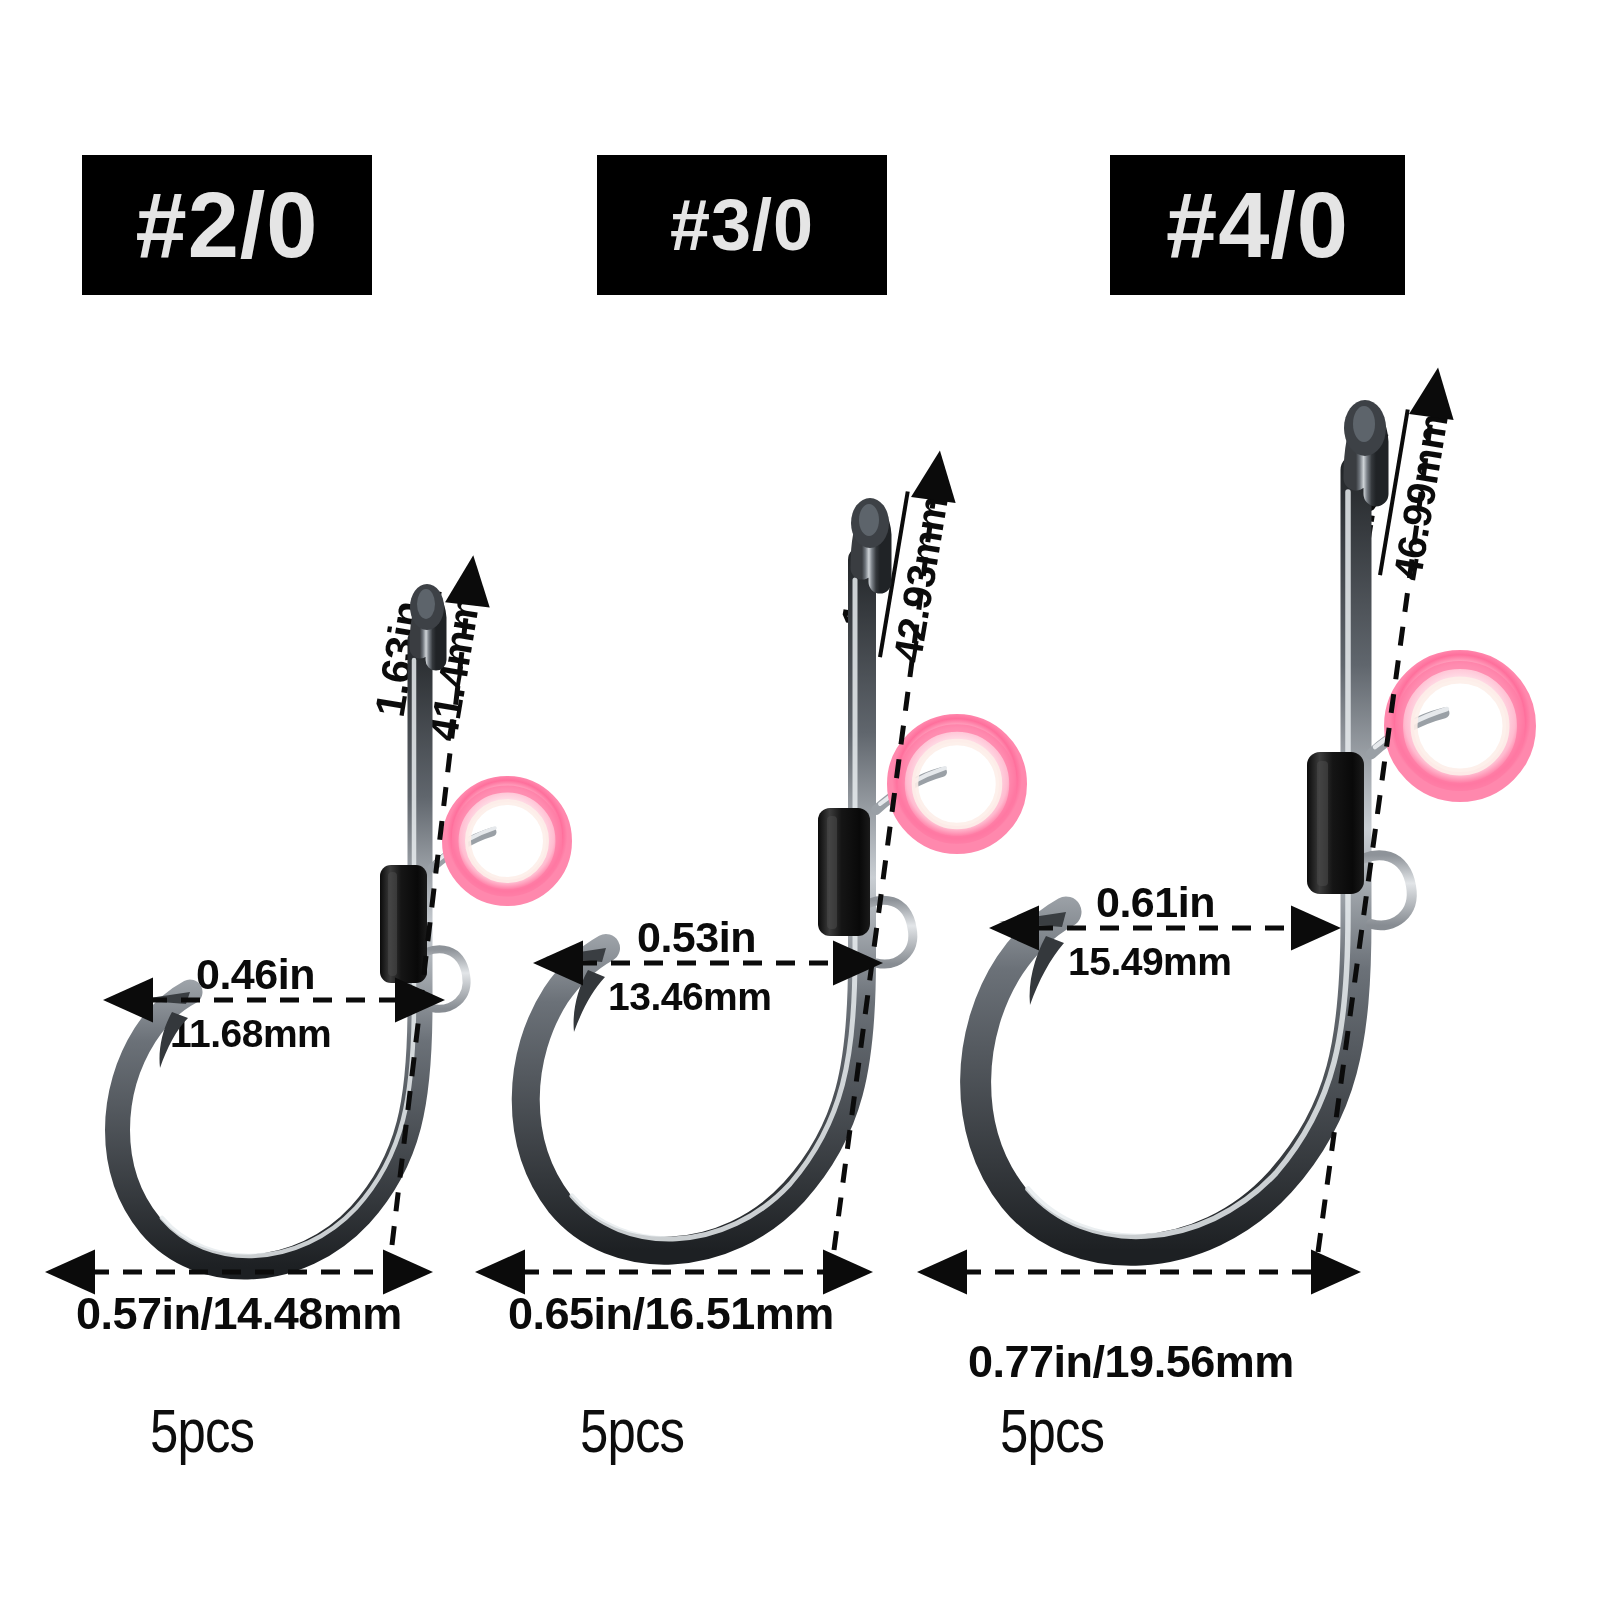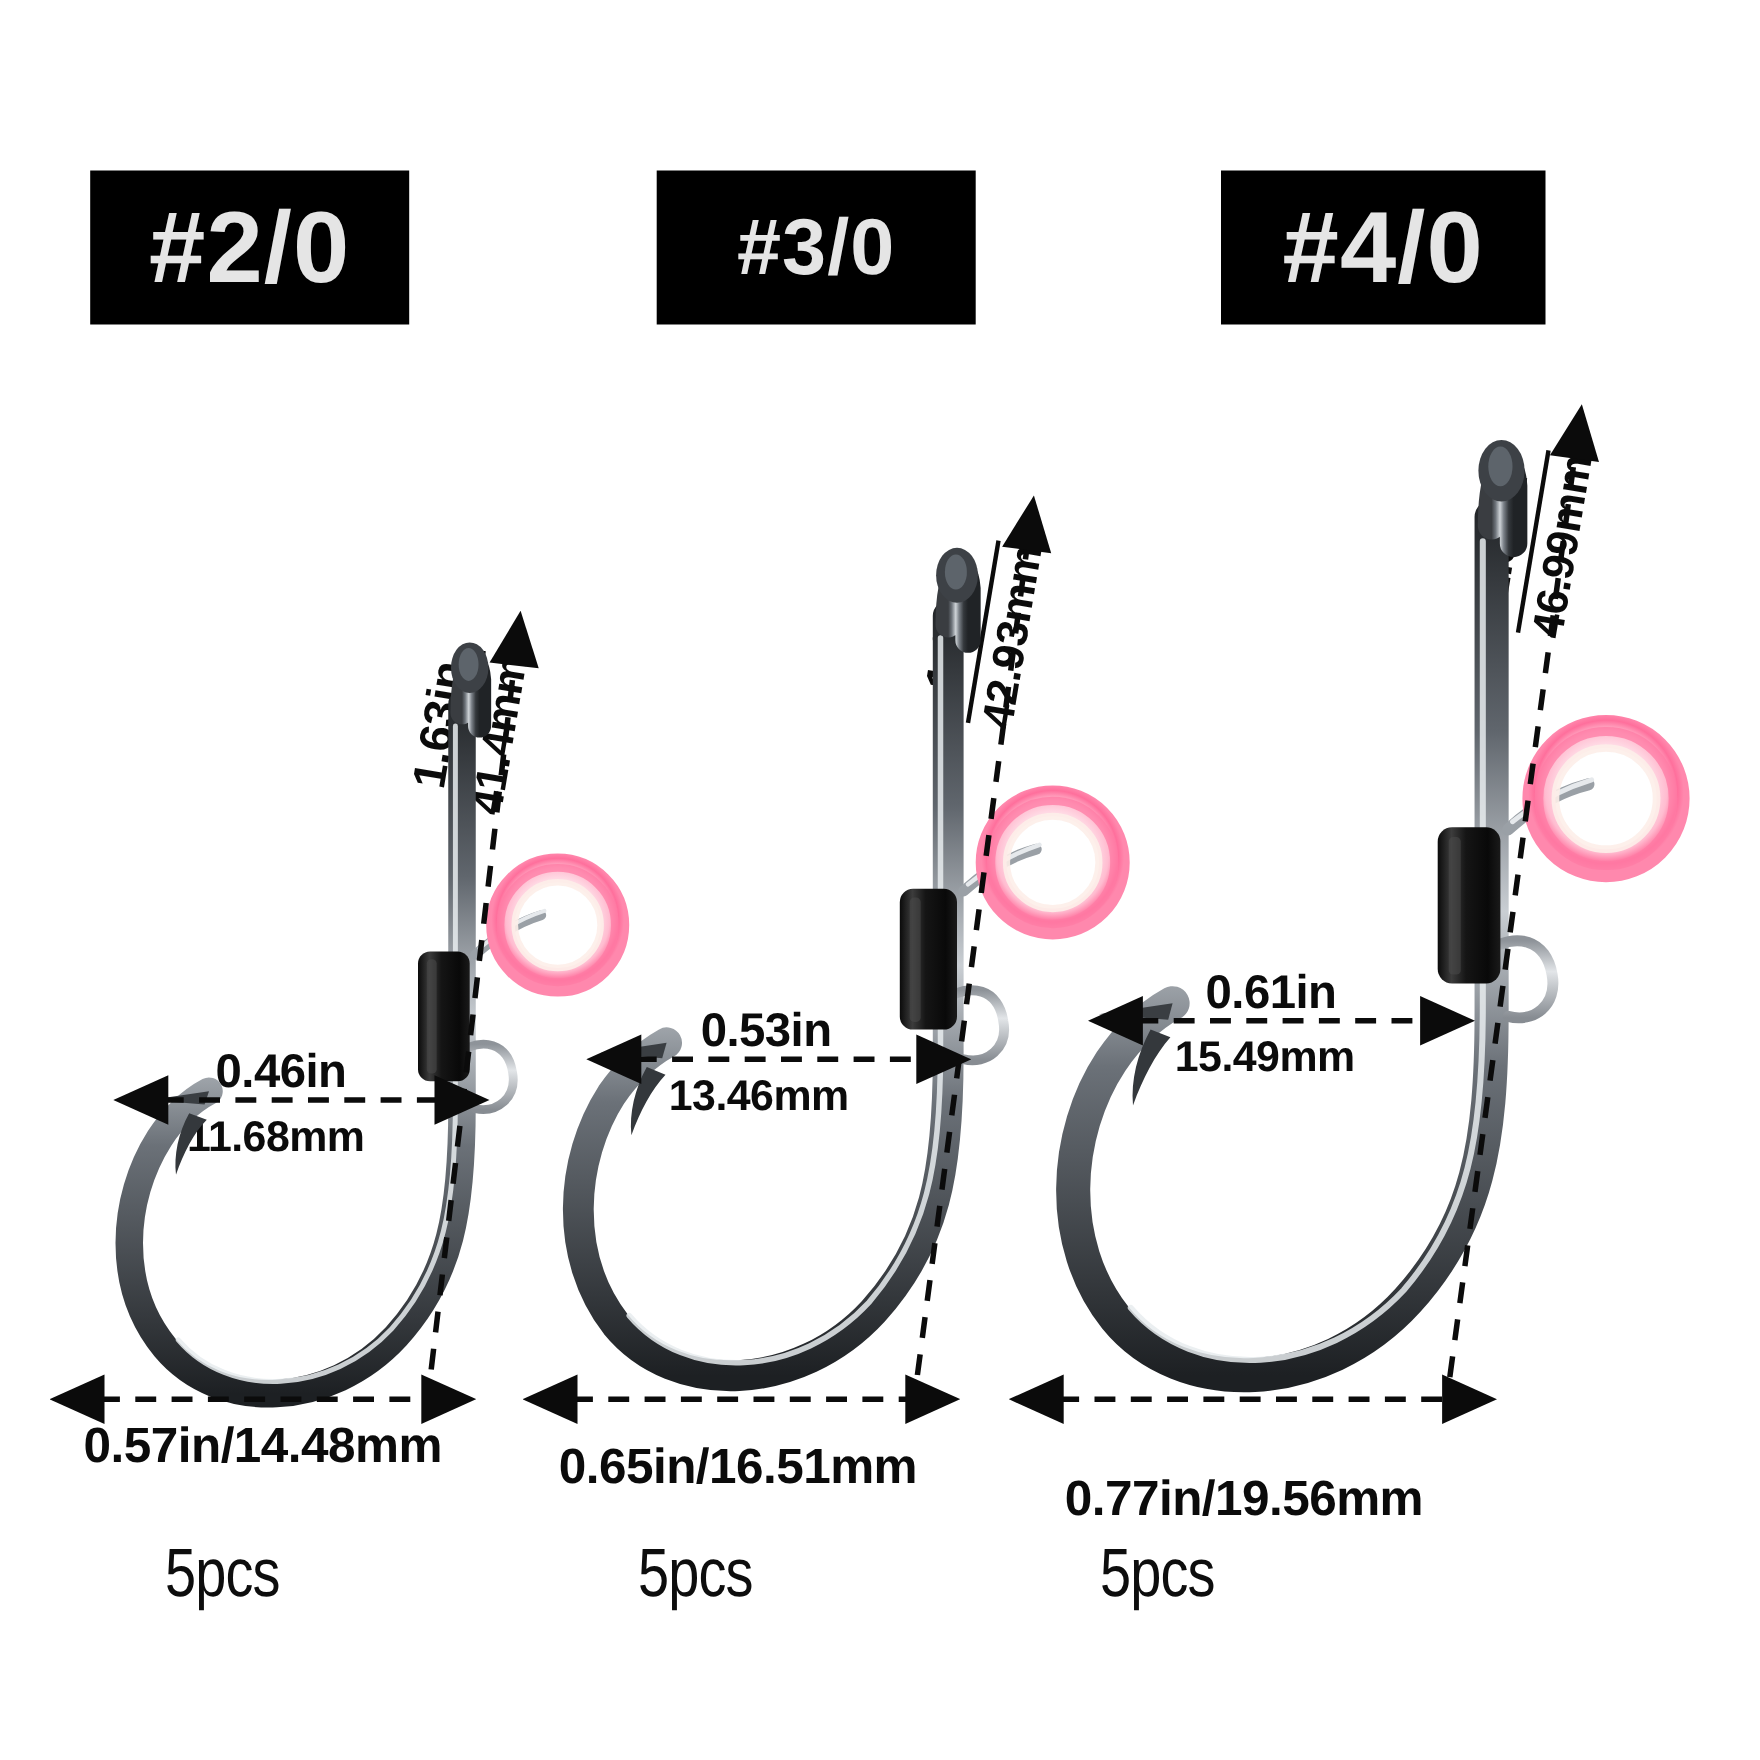--- a/index.html
+++ b/index.html
@@ -291,21 +291,21 @@
 
     <div class="len-block" style="left:957px; top:500px; transform: rotate(-80.5deg) translate(-100%, -100%);">
       <span class="len-in">1.69in</span>
       <span class="len-rule"></span>
       <span class="len-mm">42.93mm</span>
     </div>
 
     <div class="dim-text dim-in" style="left:637px; top:913px;">0.53in</div>
     <div class="dim-text dim-mm" style="left:608px; top:975px;">13.46mm</div>
 
-    <div class="dim-text dim-total" style="left:508px; top:1288px;margin-top:19px;">0.65in/16.51mm</div>
+    <div class="dim-text dim-total" style="left:508px; top:1288px;">0.65in/16.51mm</div>
 
     <div class="pcs-label" style="left:580px; top:1395px;">5pcs</div>
 
     <div class="len-block" style="left:1457px; top:418px; transform: rotate(-80.5deg) translate(-100%, -100%);">
       <span class="len-in">1.85in</span>
       <span class="len-rule"></span>
       <span class="len-mm">46.99mm</span>
     </div>
 
     <div class="dim-text dim-in" style="left:1096px; top:878px;">0.61in</div>

